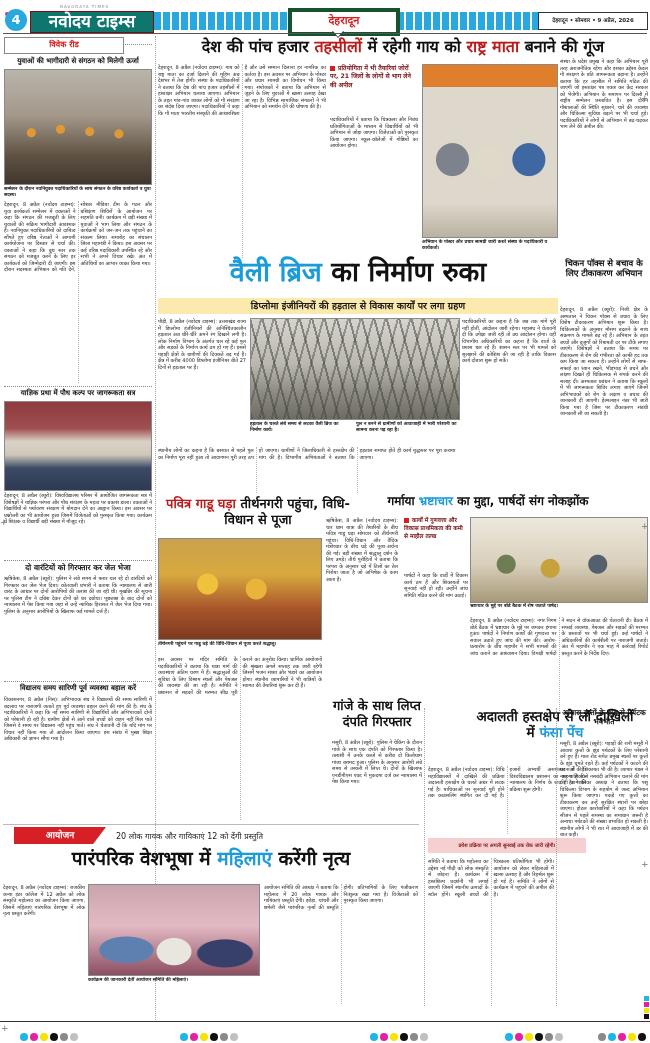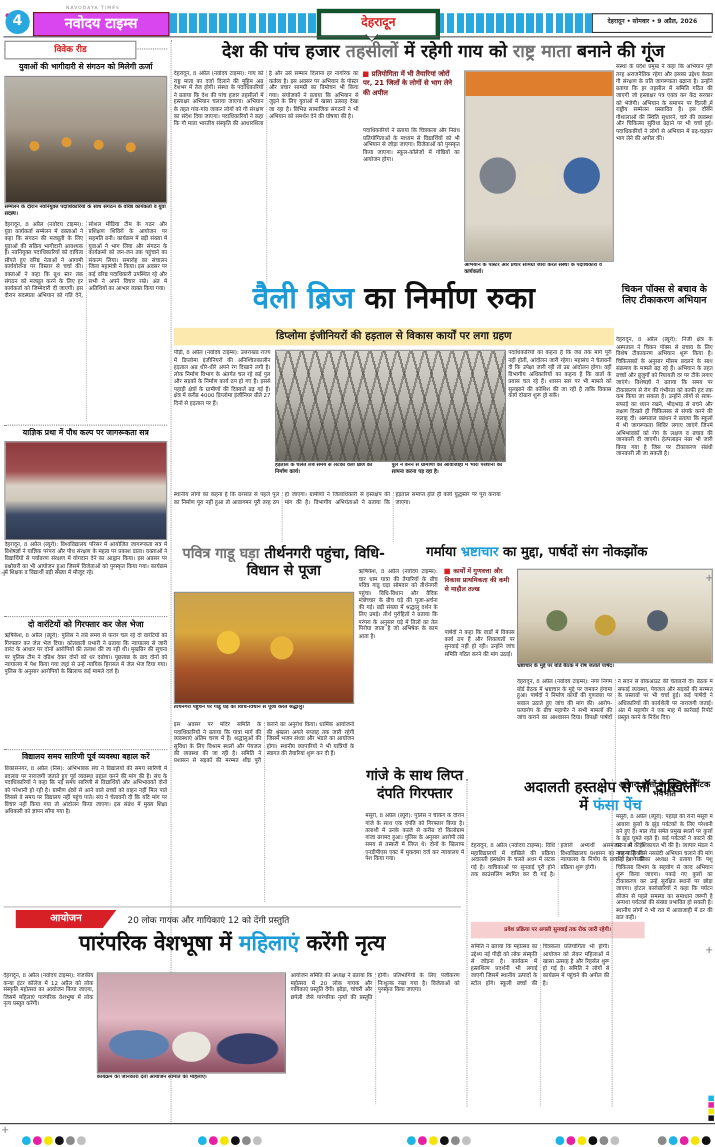--- a/index.html
+++ b/index.html
@@ -3,21 +3,21 @@
 <meta charset="utf-8">
 <style>
   html,body{margin:0;padding:0;background:#e8e8e8;}
   #page{position:relative;width:650px;height:1043px;background:#ffffff;overflow:hidden;
         font-family:"DejaVu Sans",sans-serif;color:#1c1c1c;}
   .abs{position:absolute;}
   .bt{font-size:5px;line-height:1.3;text-align:justify;color:#1d1d1d;overflow:hidden;}
   .cols2{column-count:2;column-gap:5px;column-rule:1px dotted #b5b5b5;}
   .cols4{column-count:4;column-gap:5px;column-rule:1px dotted #b5b5b5;}
   .hl{font-weight:bold;color:#111;text-align:center;line-height:1.2;}
-  .red{color:#737373;}
+  .red{color:#b91c1c;}
   .blue{color:#1b9cd8;}
   .cap{font-size:4.8px;line-height:1.25;font-weight:bold;color:#222;text-align:left;overflow:hidden;}
   .ph{border:1px solid #8a8a8a;}
   .hdot{border-top:1px dotted #8a8a8a;height:0;}
   .vdot{border-left:1px dotted #a5a5a5;width:0;}
   .bullet{display:inline-block;width:5px;height:5px;background:#d6201f;margin-right:3px;vertical-align:middle;}
   .kick{font-size:6.2px;font-weight:bold;color:#7a1418;line-height:1.35;text-align:left;}
   .seg{background:repeating-linear-gradient(90deg,#29a8e0 0 7px,#ffffff 7px 9px);}
   .ph-group{background:
     radial-gradient(circle at 18% 55%, #e09a35 0 4px, rgba(0,0,0,0) 5px),
@@ -60,21 +60,21 @@
   <div class="abs" style="left:5px;top:1px;">
     <span class="dot" style="width:4px;height:4px;background:#e520a2;"></span><span class="dot" style="width:4px;height:4px;background:#1db4e8;"></span><span class="dot" style="width:4px;height:4px;background:#f4e400;"></span>
   </div>
   <div class="abs" style="left:624px;top:1px;">
     <span class="dot" style="width:4px;height:4px;background:#1db4e8;"></span><span class="dot" style="width:4px;height:4px;background:#e520a2;"></span>
   </div>
 
   <div class="abs seg" style="left:154px;top:12px;width:492px;height:18px;"></div>
   <div class="abs" style="left:5px;top:9px;width:22px;height:22px;border-radius:50%;background:#29a8e0;color:#fff;font-weight:bold;font-size:13px;text-align:center;line-height:22px;">4</div>
   <div class="abs" style="left:60px;top:4px;font-size:4px;letter-spacing:1px;color:#888;">NAVODAYA TIMES</div>
-  <div class="abs" style="left:30px;top:11px;width:122px;height:20px;background:#d946ef;border:1px solid #7d0d14;color:#fff;font-weight:bold;font-size:13px;text-align:center;line-height:19px;">नवोदय टाइम्स</div>
+  <div class="abs" style="left:30px;top:11px;width:122px;height:20px;background:#0f766e;border:1px solid #7d0d14;color:#fff;font-weight:bold;font-size:17px;text-align:center;line-height:19px;">नवोदय टाइम्स</div>
   <div class="abs" style="left:288px;top:8px;width:104px;height:20px;background:#fff;border:4px solid #14532d;color:#d6201f;font-weight:bold;font-size:11px;text-align:center;line-height:17px;">देहरादून</div>
   <div class="abs" style="left:332px;top:30px;width:0;height:0;border:6px solid rgba(0,0,0,0);border-top:7px solid #fff;filter:drop-shadow(0 1px 0 #222);"></div>
   <div class="abs" style="left:538px;top:12px;width:108px;height:16px;background:#fff;border:1px solid #333;font-size:5.5px;font-weight:bold;text-align:center;line-height:15px;color:#222;">देहरादून • सोमवार • 9 अप्रैल, 2026</div>
   <div class="abs" style="left:3px;top:33px;width:644px;border-top:1px solid #555;"></div>
 
   <div class="abs vdot" style="left:155px;top:36px;height:986px;"></div>
   <div class="abs hdot" style="left:4px;top:44px;width:148px;"></div>
   <div class="abs" style="left:4px;top:37px;width:118px;height:15px;background:#fff;border:1px solid #888;color:#d6201f;font-weight:bold;font-size:8px;text-align:center;line-height:14px;">विवेक रीड</div>
 
   <div class="abs hl" style="left:4px;top:57px;width:148px;font-size:7px;white-space:nowrap;">युवाओं की भागीदारी से संगठन को मिलेगी ऊर्जा</div>

